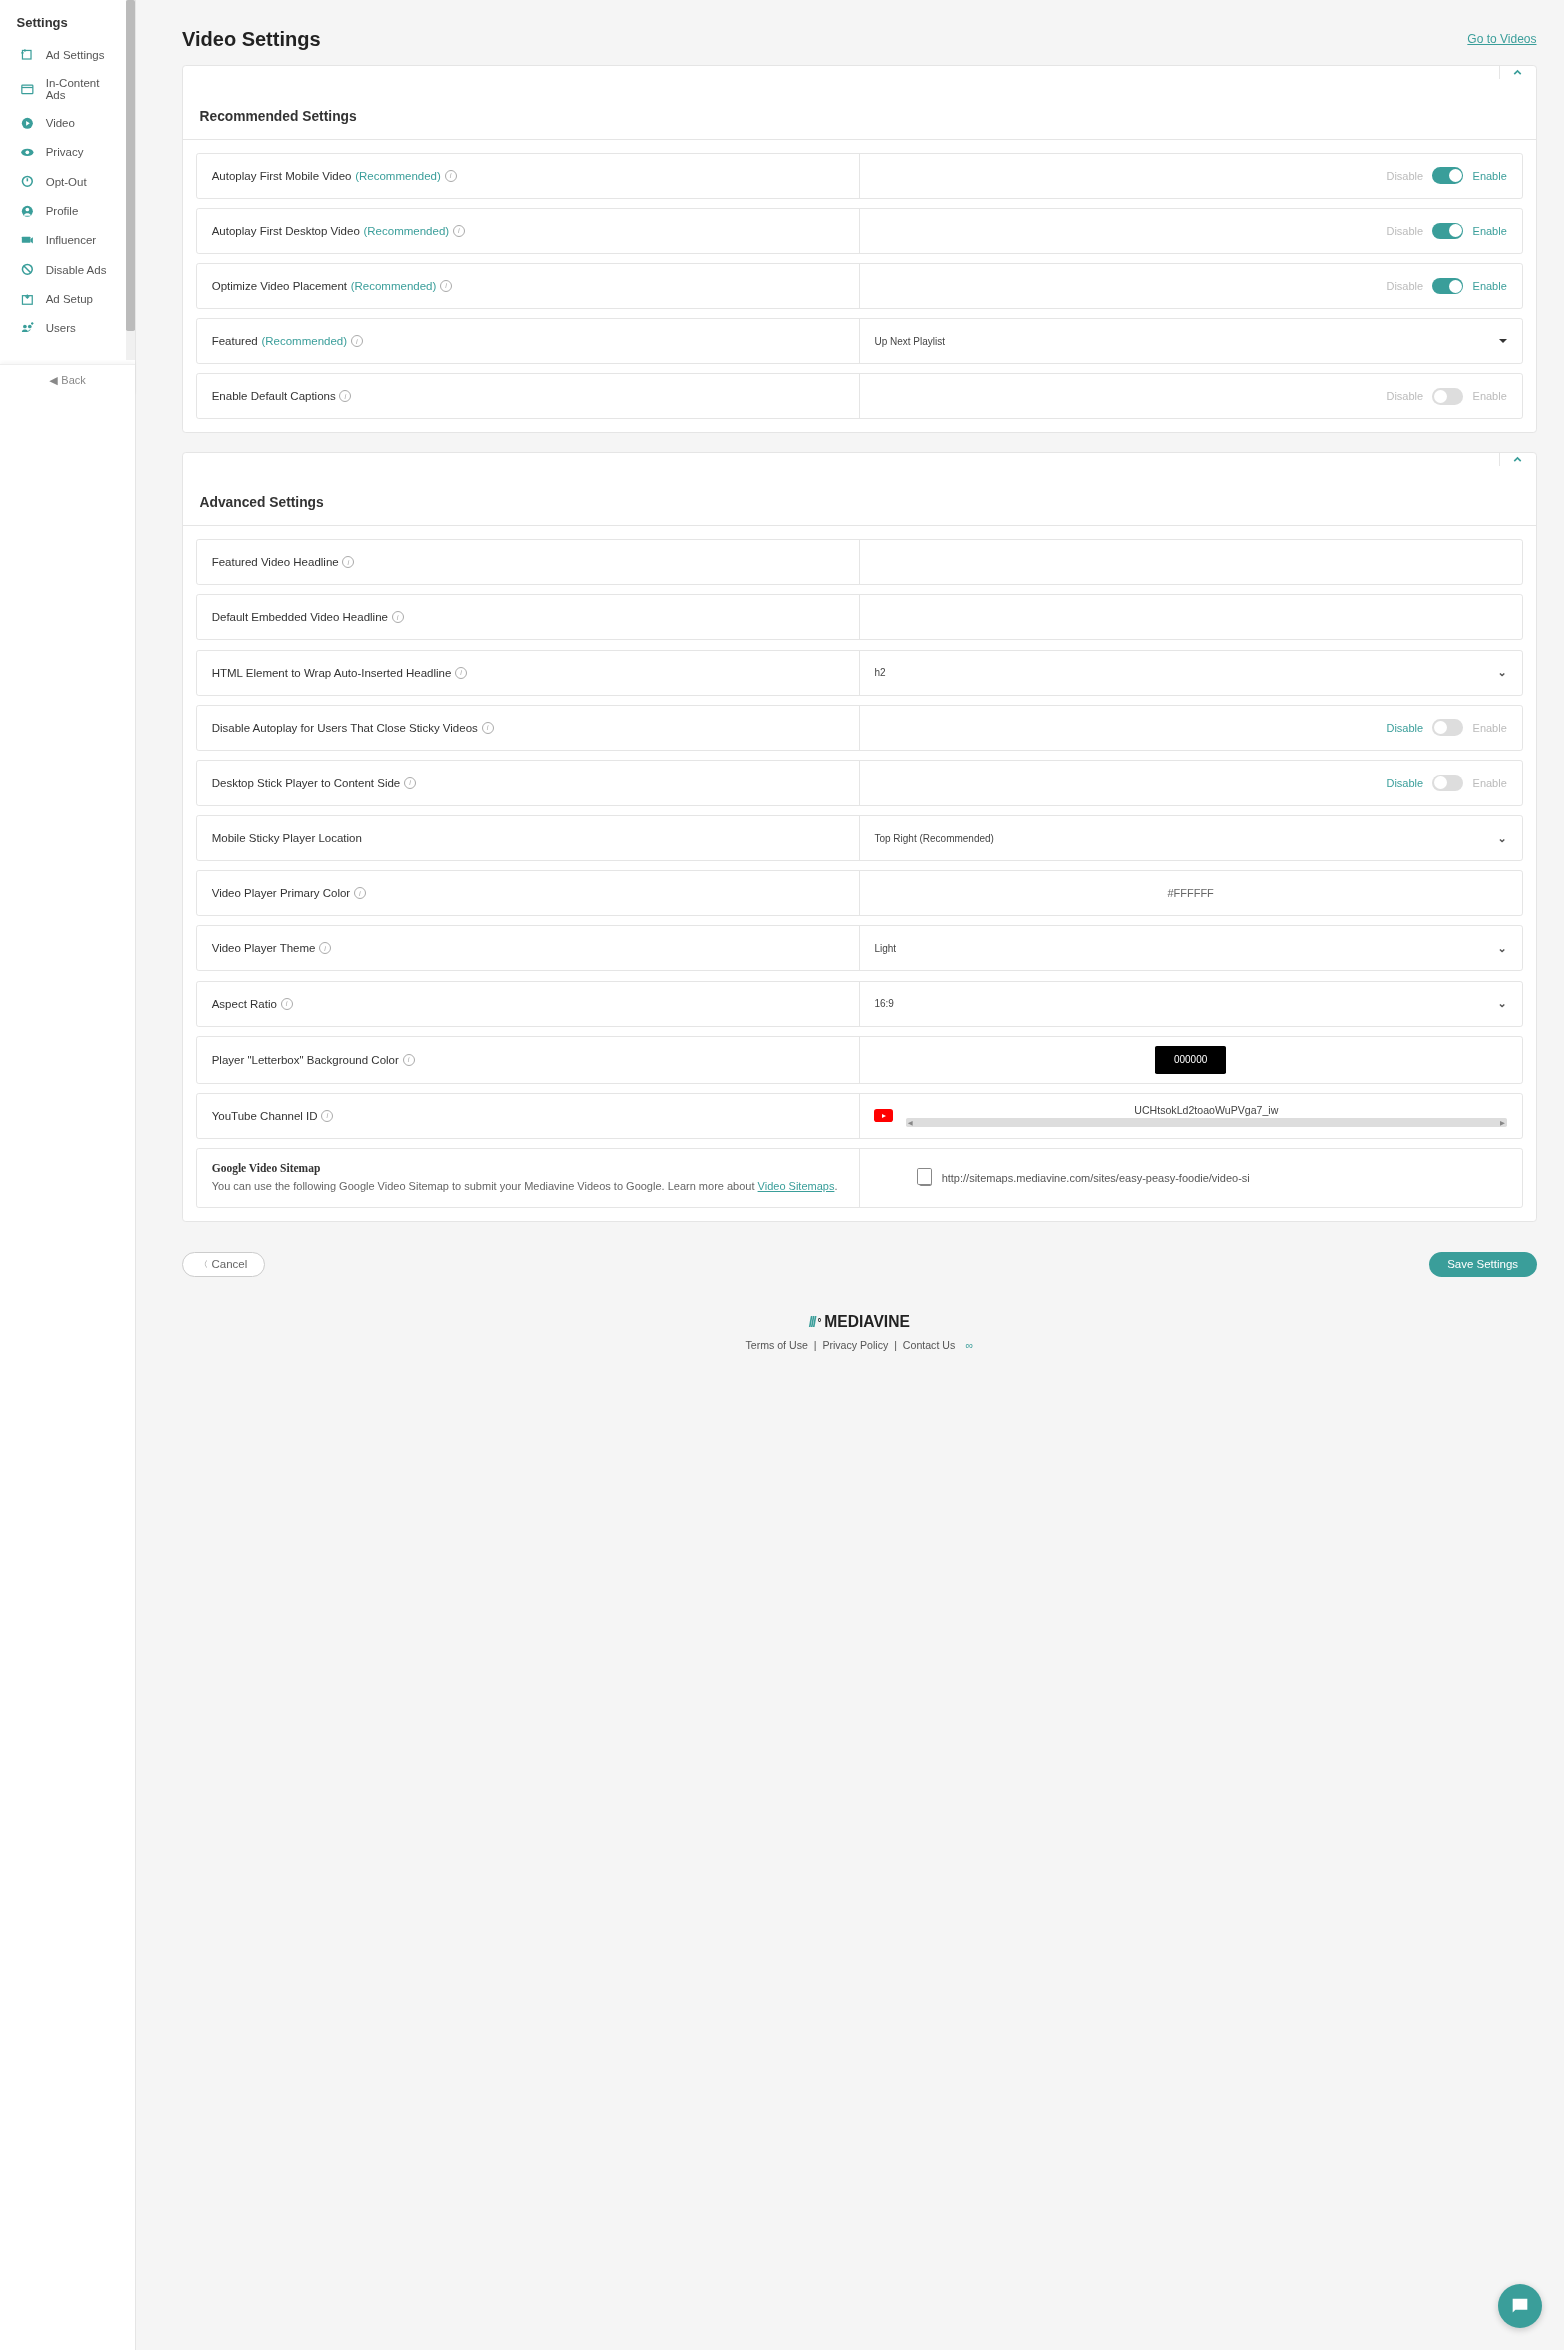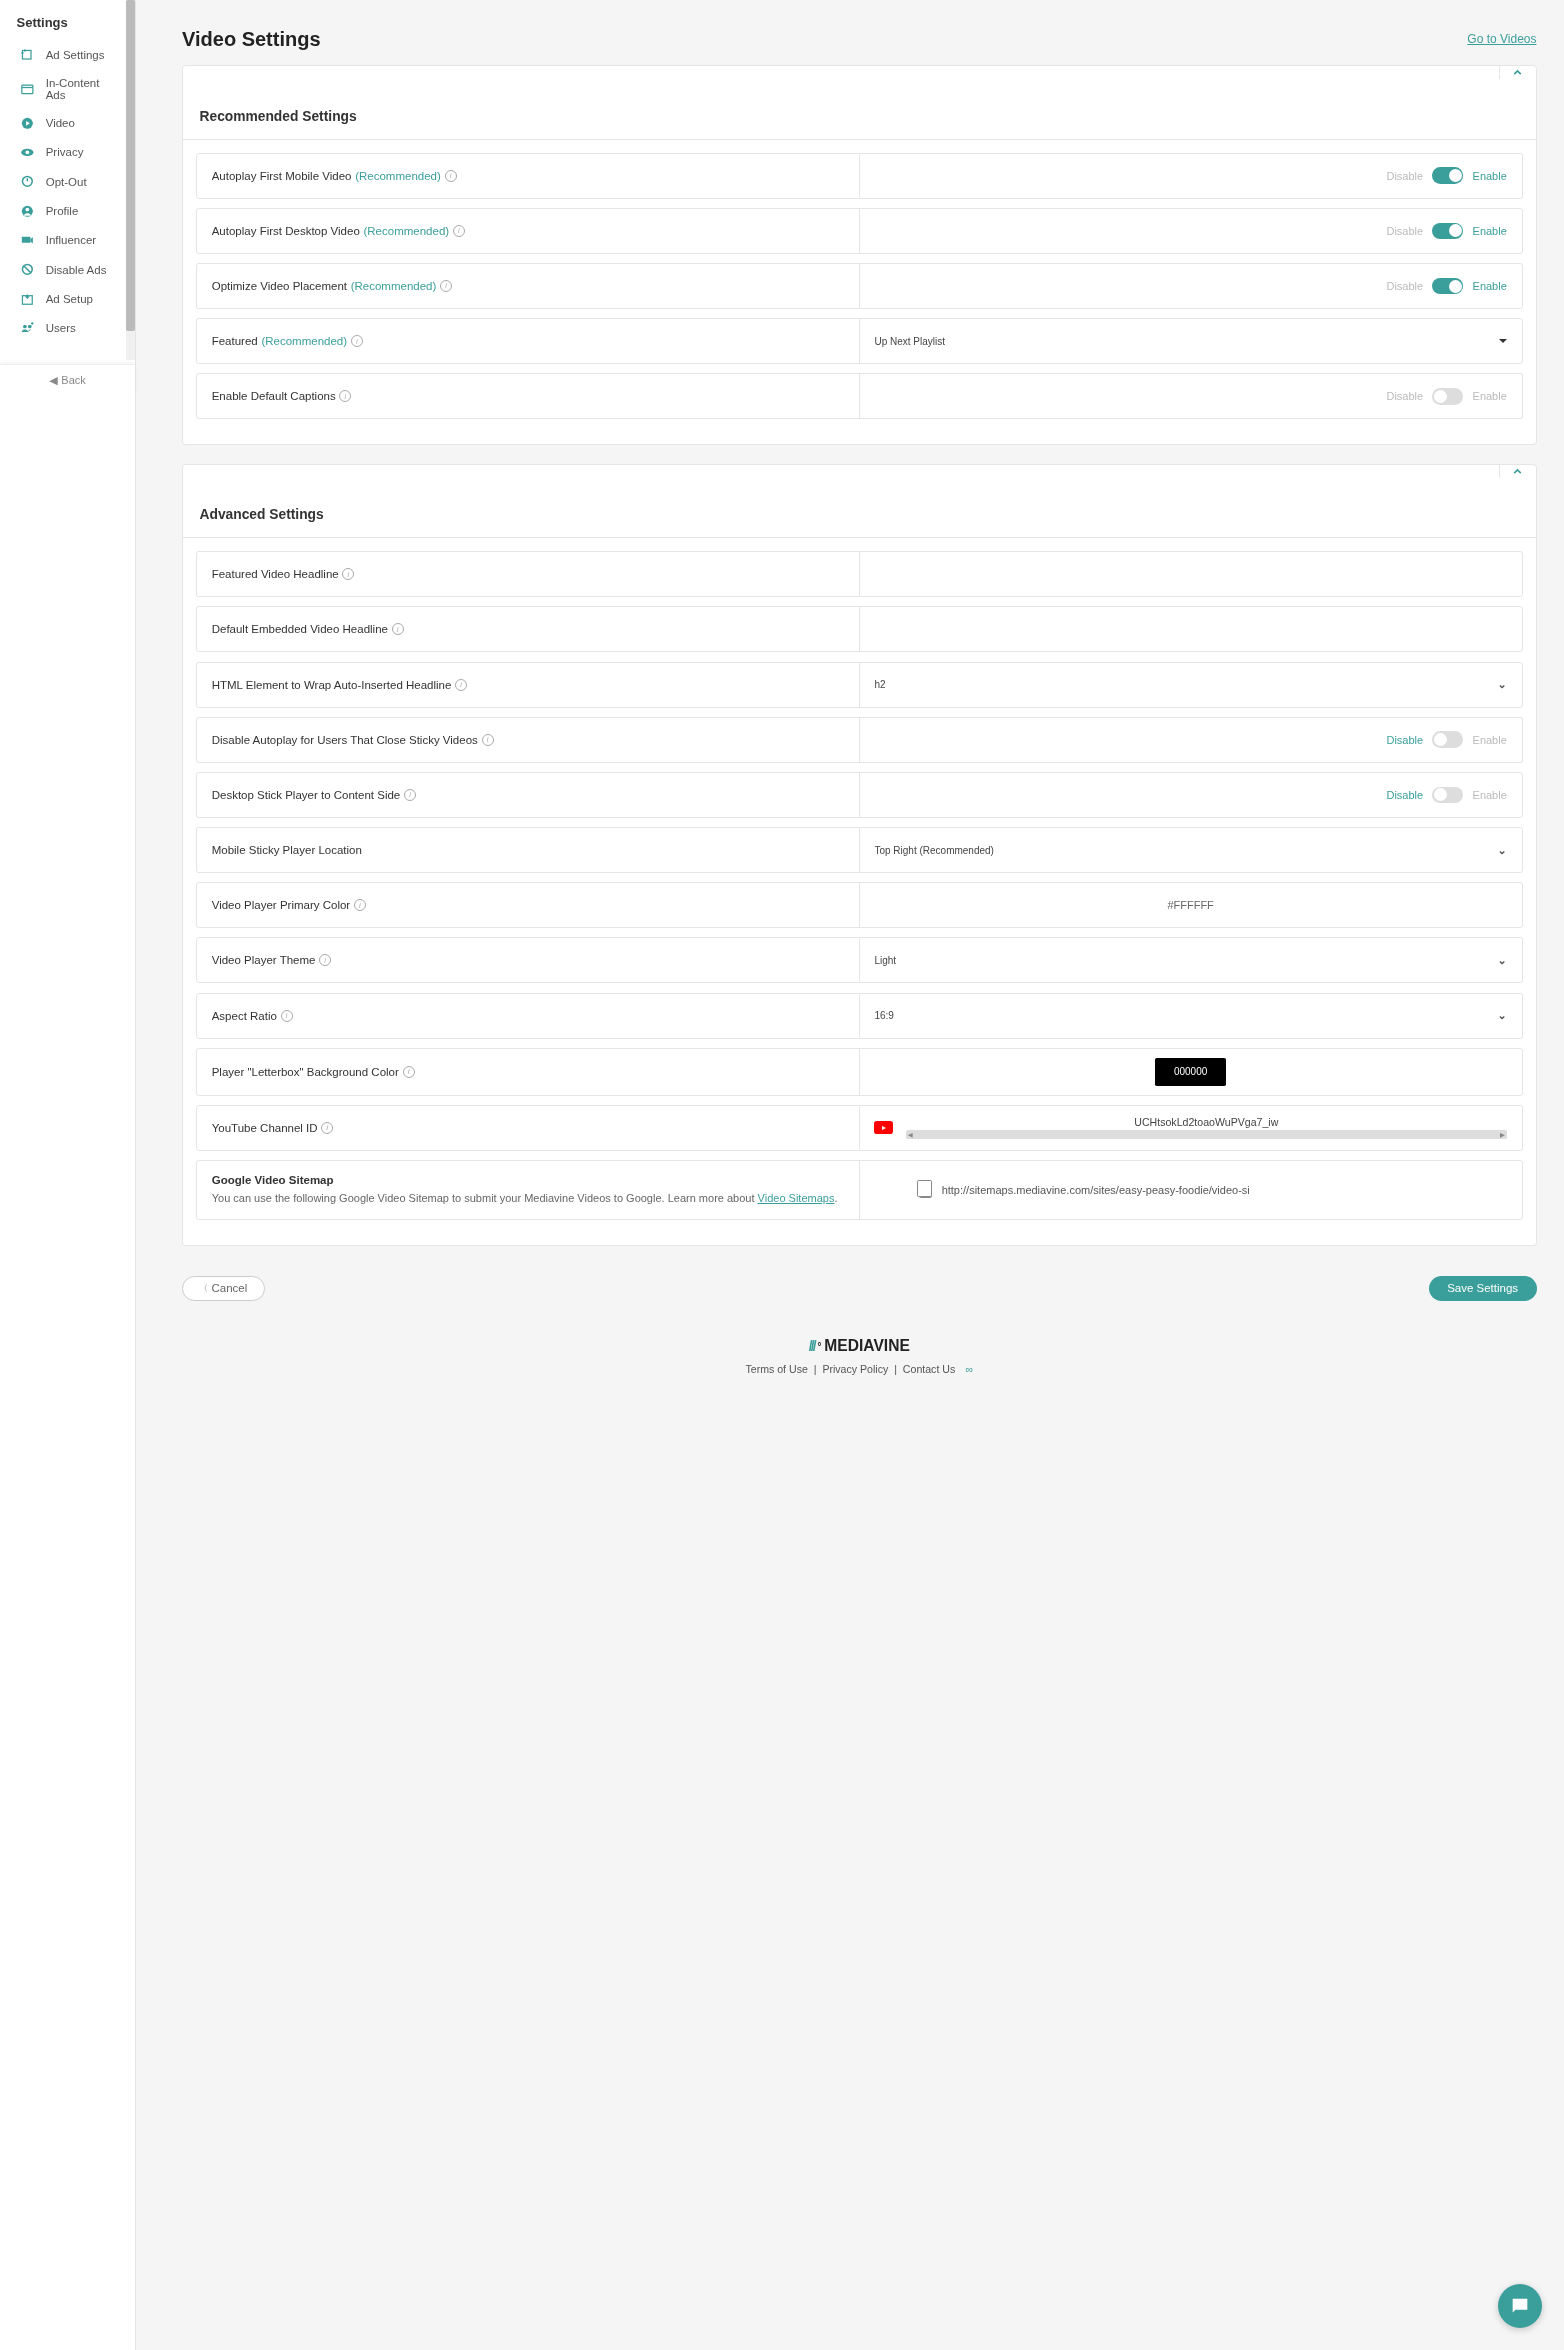--- a/index.html
+++ b/index.html
@@ -18,21 +18,21 @@
 .main { flex: 1; padding: 9.2px 27.5px 27.5px 46px; }
 .page-header { display: flex; justify-content: space-between; align-items: center; padding: 18.4px 0 14.7px; }
 .page-title { font-size: 20px; font-weight: 700; color: #222; }
 .header-link { color: #3a9e9a; text-decoration: underline; font-size: 12px; }
 .card { background: #fff; border: 0.9px solid #e5e5e5; border-radius: 3.7px; margin-bottom: 18.4px; }
 .card-header { display: flex; justify-content: space-between; align-items: center; padding: 14.7px 16.5px; border-bottom: 0.9px solid #e5e5e5; }
 .card-header-title { font-size: 13.8px; font-weight: 700; margin-top: 28px; }
 .chevron-up { width: 37px; height: 100%; display:flex; align-items:center; justify-content:center; border-left:0.9px solid #e5e5e5; align-self: stretch; margin: -14.7px -16.5px -14.7px 0; cursor:pointer; }
 .card-body { padding: 13px; }
 .setting-row { display: flex; border: 0.9px solid #e5e5e5; border-radius: 2.8px; margin-bottom: 9.2px; min-height: 46px; }
-.setting-row:last-child { margin-bottom: 12px; justify-content: space-between; }
+.setting-row:last-child { margin-bottom: 0; justify-content: space-between; }
 .setting-label { flex: 1; padding: 13px 14.7px; display: flex; flex-direction: column; justify-content: center; font-size: 11.5px; color: #333; }
 .setting-label-inner { display: flex; align-items: center; gap: 3.7px; flex-wrap: wrap; }
 .recommended { color: #3a9e9a; font-size: 11.5px; }
 .info-icon { width: 12px; height: 12px; border: 0.9px solid #aaa; border-radius: 50%; display: inline-flex; align-items:center; justify-content:center; font-size:7.3px; color:#aaa; font-style:italic; line-height:1; cursor: help;}
 .setting-control { flex: 1; border-left: 0.9px solid #e5e5e5; padding: 9.2px 14.7px; display: flex; align-items: center; }
 .toggle-wrap { margin-left:auto; display: flex; align-items: center; gap: 9.2px; font-size: 11px; }
 .toggle-wrap .dis { color: #bbb; }
 .toggle-wrap .en { color: #bbb; }
 .toggle-wrap.on .en { color: #3a9e9a; font-weight: 500; }
 .toggle-wrap.off .dis { color: #3a9e9a; font-weight: 500; }
@@ -436,21 +436,21 @@
                 <div class="yt-icon"></div>
                 <div class="yt-content">
                   <div class="yt-id">UCHtsokLd2toaoWuPVga7_iw</div>
                   <div class="yt-bar"></div>
                 </div>
               </div>
             </div>
         </div>
         <div class="setting-row">
           <div class="setting-label">
-            <div style="font-weight:600;">Google Video Sitemap</div>
+            <div style="font-weight:600;font-family:Liberation Serif, serif;">Google Video Sitemap</div>
             <div class="sitemap-desc"><span>You can use the following Google Video Sitemap to submit your Mediavine Videos to Google. Learn more about </span><a href="#" class="sitemap-link">Video Sitemaps</a><span>.</span></div>
           </div>
           <div class="setting-control">
               <div class="sitemap-control">
                 <div class="copy-icon"></div>
                 <div class="sitemap-url">http://sitemaps.mediavine.com/sites/easy-peasy-foodie/video-si</div>
               </div>
             </div>
         </div>
       </div>

